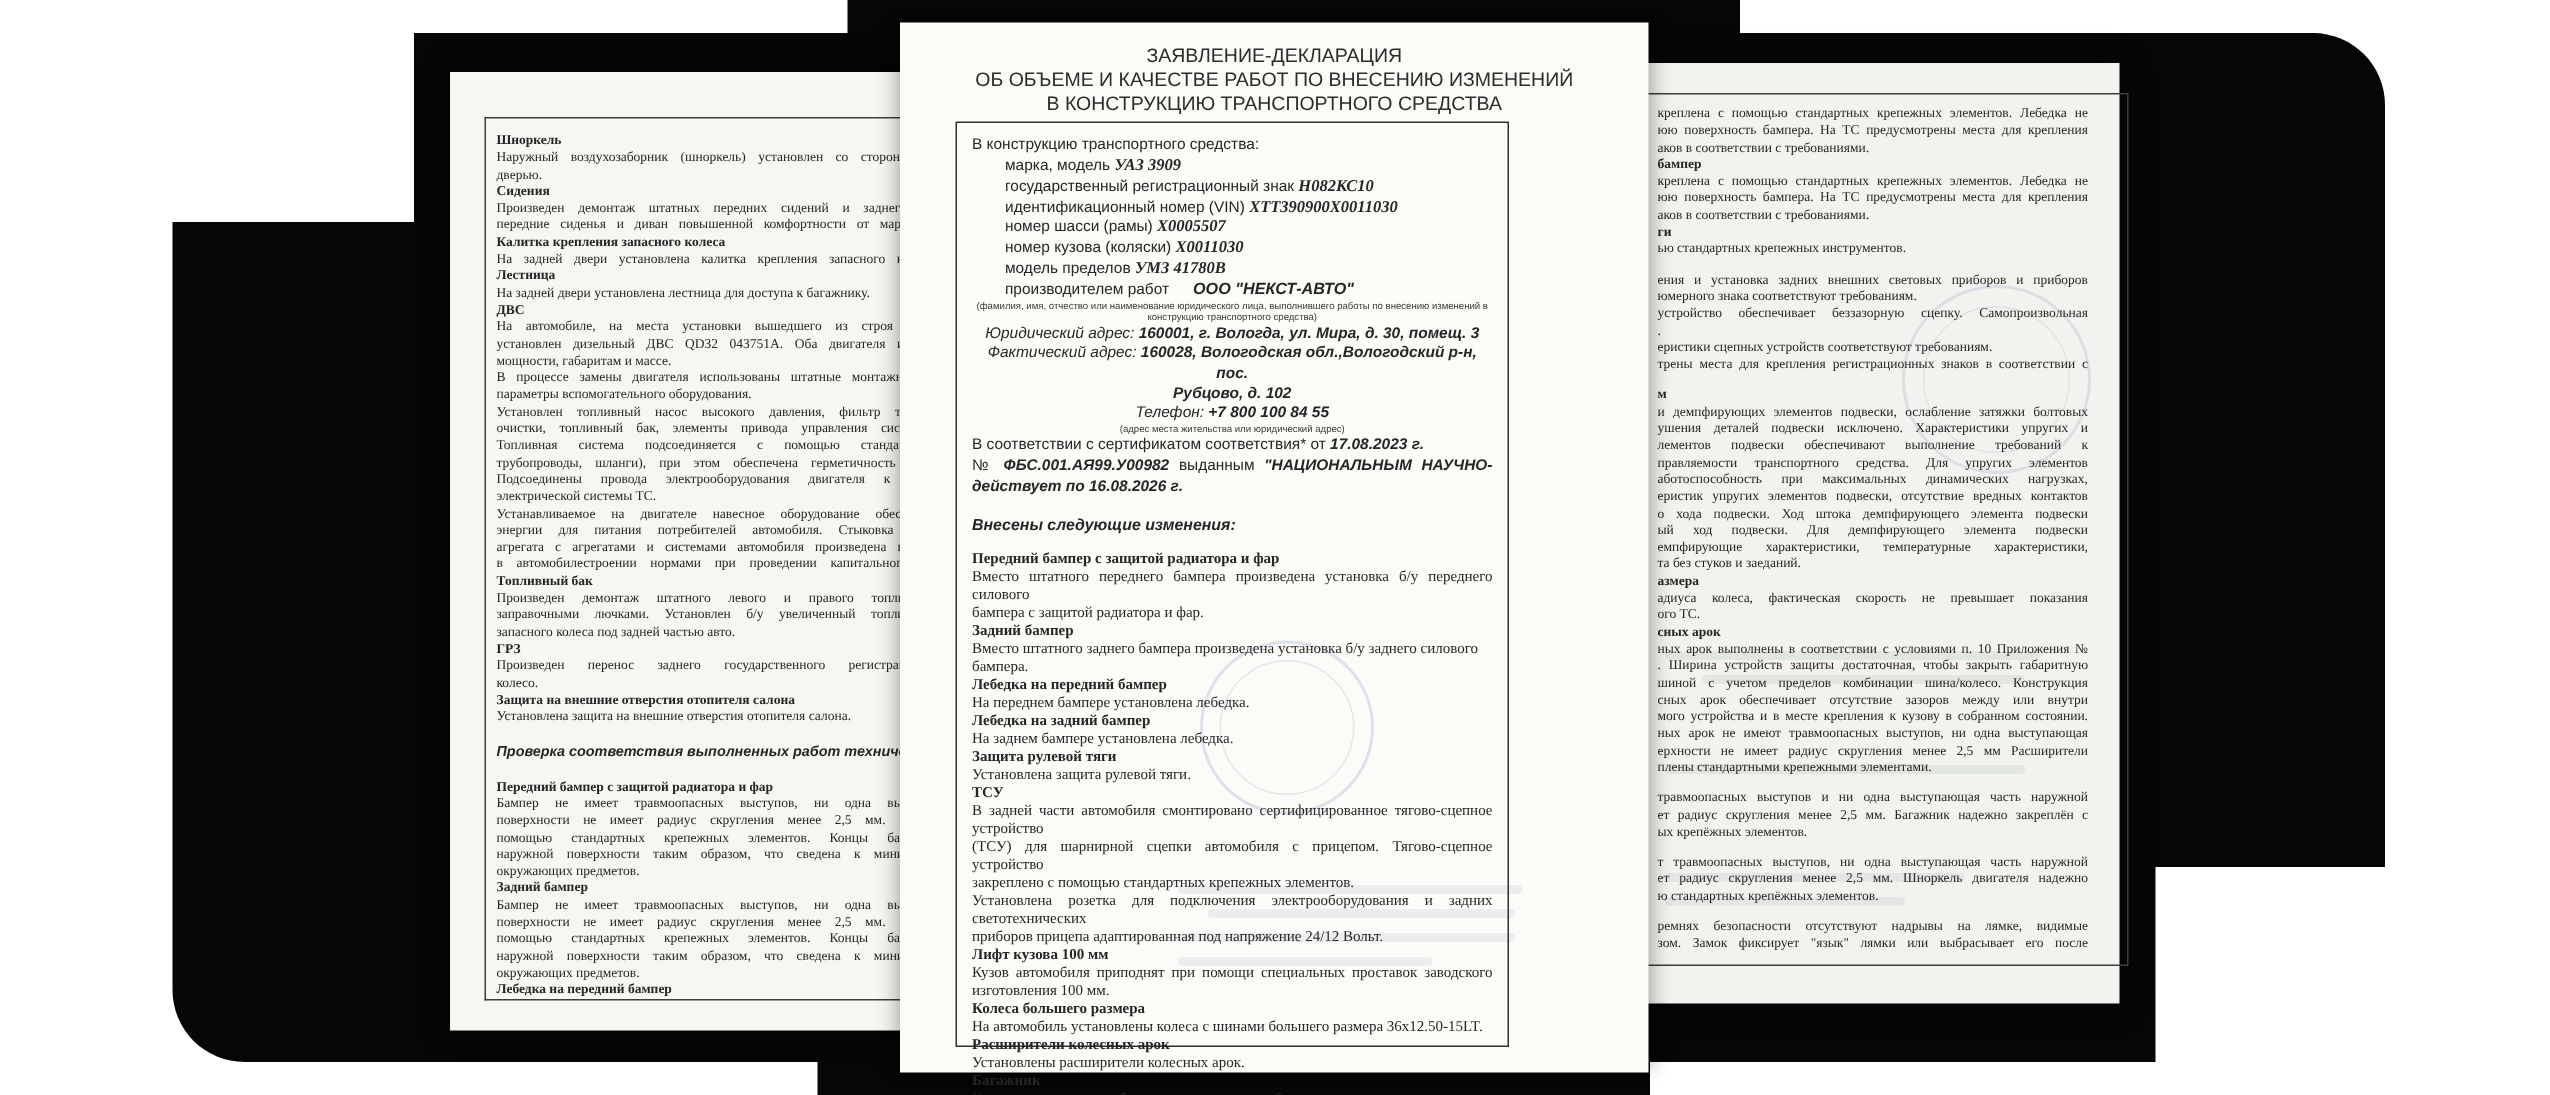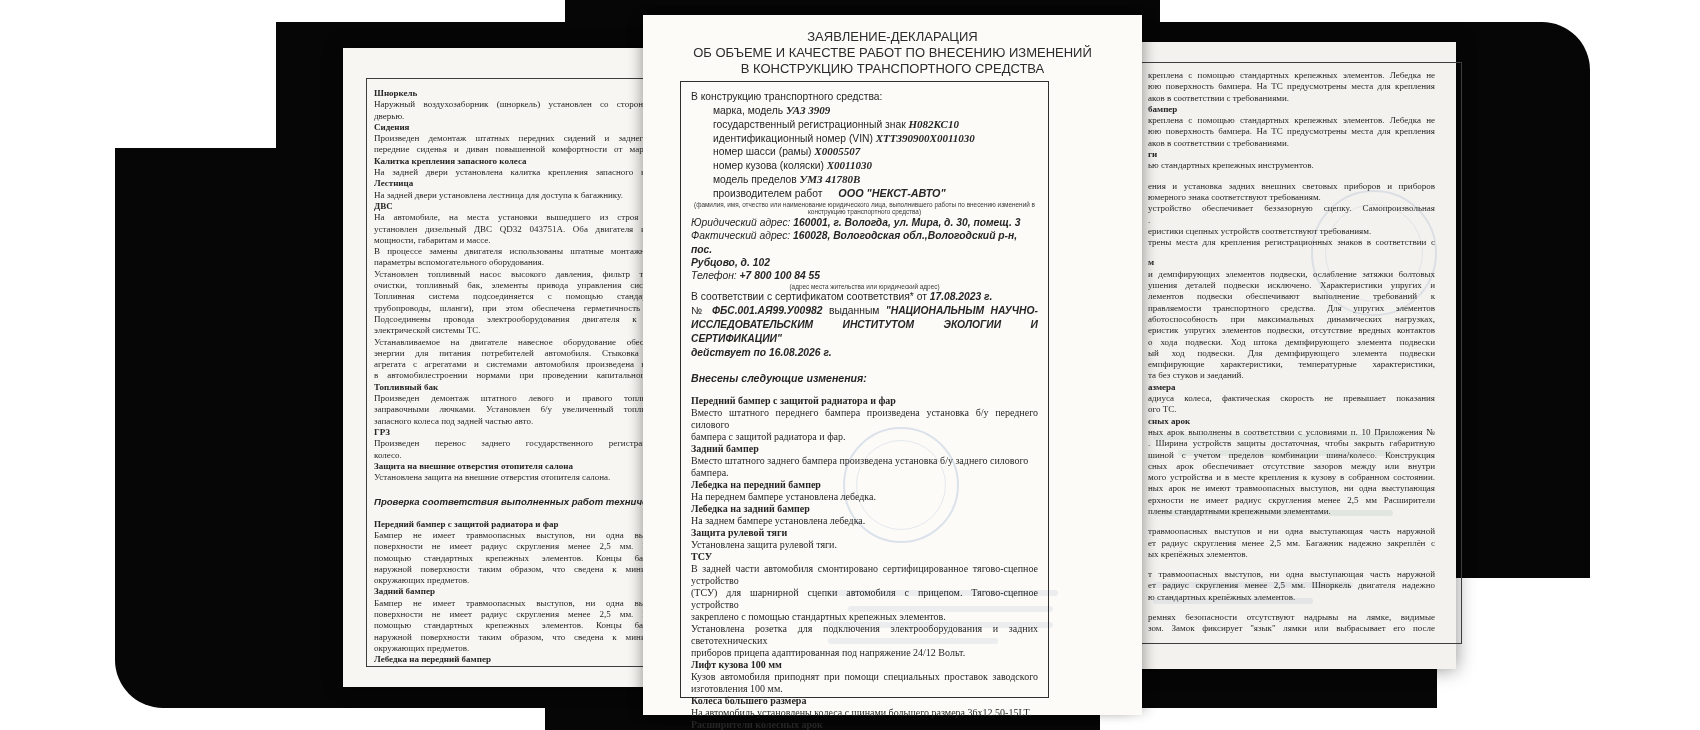--- a/index.html
+++ b/index.html
@@ -7,21 +7,21 @@
           font-family:"Liberation Serif", serif;}
   
   .bk{position:absolute;background:#060606;}
   #bk-main{left:115px;top:22px;width:1475px;height:686px;border-radius:48px;}
   #bk-top-tab{left:565px;top:0;width:595px;height:70px;}
   #bk-bottom-tab{left:545px;top:668px;width:555px;height:62px;}
   .patch{position:absolute;background:#ffffff;}
   #patch-tl{left:0;top:0;width:276px;height:148px;}
   #patch-br{left:1437px;top:578px;width:263px;height:152px;}
   
-  .doc{position:absolute;color:#242424;margin-left:43px;}
+  .doc{position:absolute;color:#242424;}
   #page-left{left:300px;top:48px;width:345px;height:639px;background:#f8f6f2;z-index:3;
              box-shadow:0 0 18px rgba(0,0,0,.45);}
   #page-center{left:600px;top:15px;width:499px;height:700px;background:#fcfbf8;z-index:4;
              box-shadow:-7px 0 12px -4px rgba(0,0,0,.30), 7px 0 12px -4px rgba(0,0,0,.30);}
   #page-right{left:1040px;top:42px;width:373px;height:627px;background:#f3f2ee;z-index:3;
              box-shadow:0 0 18px rgba(0,0,0,.45);}
   
   #frame-left{position:absolute;left:23px;top:30px;width:322px;height:587px;
               border:1.4px solid #3d3d3d;border-right:none;}
   #frame-center{position:absolute;left:37px;top:66px;width:369px;height:617px;
@@ -45,21 +45,21 @@
   
   #cp-title{position:absolute;left:0;top:14px;width:100%;text-align:center;
             font-family:"Liberation Sans",sans-serif;font-size:13px;line-height:16px;color:#2b2b2b;}
   #frame-center{font-family:"Liberation Sans",sans-serif;font-size:10.3px;color:#262626;}
   #frame-center .lab{line-height:14px;}
   #frame-center .row{padding-left:22px;line-height:13.8px;}
   #frame-center .rlab{font-size:10.3px;}
   #frame-center .val{font-family:"Liberation Serif",serif;font-weight:bold;font-style:italic;font-size:11px;text-align:center;}
   #frame-center .valorg{font-weight:bold;font-style:italic;font-size:10.8px;margin-left:16px;}
   #frame-center .tiny{font-size:6.4px;line-height:7.6px;text-align:center;color:#3a3a3a;}
-  #frame-center .addr{line-height:13.4px;}
+  #frame-center .addr{text-align:center;line-height:13.4px;}
   #frame-center .ilab{font-style:italic;}
   #frame-center .aval{font-weight:bold;font-style:italic;}
   #frame-center .cert{line-height:14px;}
   #frame-center .certj{line-height:14px;text-align:justify;text-align-last:justify;}
   #frame-center .gap{height:9px;}
   #frame-center .hi{font-weight:bold;font-style:italic;font-size:10.6px;line-height:14px;}
   #frame-center .h{font-family:"Liberation Serif",serif;font-weight:bold;font-size:10px;line-height:12px;}
   #frame-center .p,#frame-center .pj{font-family:"Liberation Serif",serif;font-size:10px;line-height:12px;}
   #frame-center .pj{text-align:justify;text-align-last:justify;}
   
@@ -222,21 +222,20 @@
         <div class="ln row"><span class="rlab">производителем работ</span><span class="valorg">ООО "НЕКСТ-АВТО"</span></div>
         <div class="ln tiny">(фамилия, имя, отчество или наименование юридического лица, выполнившего работы по внесению изменений в</div>
         <div class="ln tiny">конструкцию транспортного средства)</div>
         <div class="ln addr"><span class="ilab">Юридический адрес: </span><span class="aval">160001, г. Вологда, ул. Мира, д. 30, помещ. 3</span></div>
         <div class="ln addr"><span class="ilab">Фактический адрес: </span><span class="aval">160028, Вологодская обл.,Вологодский р-н, пос.</span></div>
         <div class="ln addr"><span class="aval">Рубцово, д. 102</span></div>
         <div class="ln addr"><span class="ilab">Телефон: </span><span class="aval">+7 800 100 84 55</span></div>
         <div class="ln tiny">(адрес места жительства или юридический адрес)</div>
         <div class="ln cert"><span class="clab">В соответствии с сертификатом соответствия* от </span><span class="aval">17.08.2023 г.</span></div>
         <div class="ln certj"><span class="clab">№ </span><span class="aval">ФБС.001.АЯ99.У00982</span><span class="clab"> выданным </span><span class="aval">"НАЦИОНАЛЬНЫМ НАУЧНО-</span></div>
-        <div class="ln certj"><span class="aval">ИССЛЕДОВАТЕЛЬСКИМ ИНСТИТУТОМ ЭКОЛОГИИ И СЕРТИФИКАЦИИ"</span></div>
         <div class="ln cert"><span class="aval">действует по 16.08.2026 г.</span></div>
         <div class="ln gap">&nbsp;</div>
         <div class="ln hi">Внесены следующие изменения:</div>
         <div class="ln gap">&nbsp;</div>
         <div class="ln h">Передний бампер с защитой радиатора и фар</div>
         <div class="ln pj">Вместо штатного переднего бампера произведена установка б/у переднего силового</div>
         <div class="ln p">бампера с защитой радиатора и фар.</div>
         <div class="ln h">Задний бампер</div>
         <div class="ln p">Вместо штатного заднего бампера произведена установка б/у заднего силового бампера.</div>
         <div class="ln h">Лебедка на передний бампер</div>

